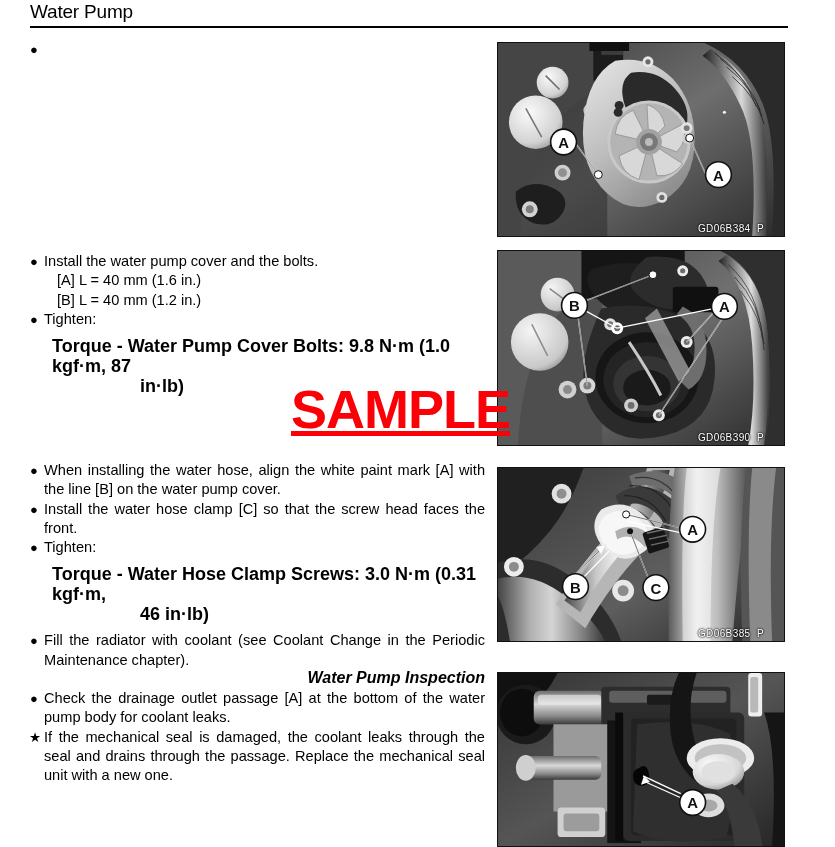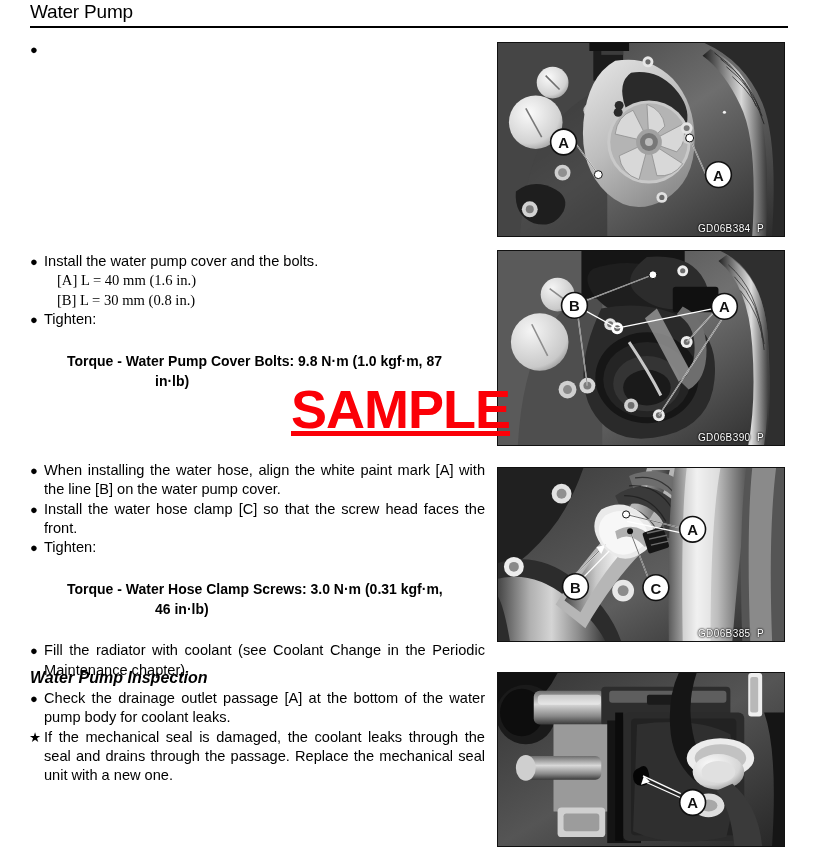--- a/index.html
+++ b/index.html
@@ -56,40 +56,40 @@
     line-height: 19.3px;
   }
   .li .marker.star {
     font-size: 13.5px;
     left: -1px;
   }
   .li.just { text-align: justify; }
   .sub {
     padding-left: 27px;
     margin: 0;
-    font-family: Liberation Serif, serif;
   }
   .torque {
     font-weight: bold;
     padding-left: 22px;
-    margin: 15px;
-    font-size: 14px;
+    margin: 0;
+    font-size: 18px;
     line-height: 20px;
   }
   .torque .cont {
     display: block;
     padding-left: 88px;
   }
   .spacer { height: 7px; }
   .subhead {
     font-style: italic;
     font-weight: bold;
     font-size: 16px;
     line-height: 21px;
     margin: 0 0 1px 0;
+    text-align: right;
   }
 
   
   .photo {
     position: absolute;
     left: 497px;
     width: 288px;
     border: 1.5px solid #111;
     box-sizing: border-box;
     overflow: hidden;
@@ -134,21 +134,21 @@
     <span class="marker">●</span>
   </p>
 </div>
 
 <div class="text-block" style="top:252px;">
   <p class="li">
     <span class="marker">●</span>
     <span>Install the water pump cover and the bolts.</span>
   </p>
   <p class="sub">[A] L = 40 mm (1.6 in.)</p>
-  <p class="sub">[B] L = 30 mm (0.8 in.)</p>
+  <p class="sub">[B] L = 40 mm (1.2 in.)</p>
   <p class="li">
     <span class="marker">●</span>
     <span>Tighten:</span>
   </p>
   <div class="spacer"></div>
   <p class="torque">
     <span>Torque - Water Pump Cover Bolts:  9.8 N·m (1.0 kgf·m, 87</span>
     <span class="cont">in·lb)</span>
   </p>
 </div>

